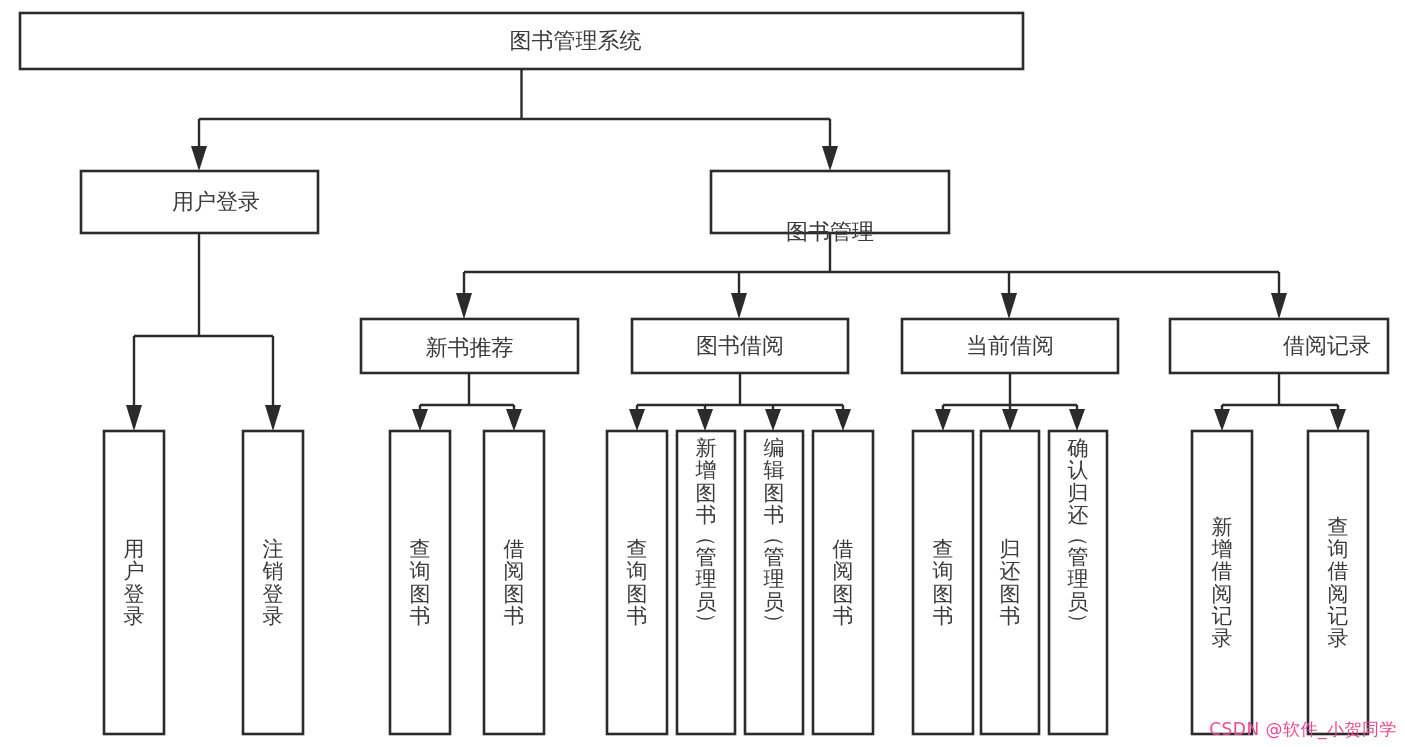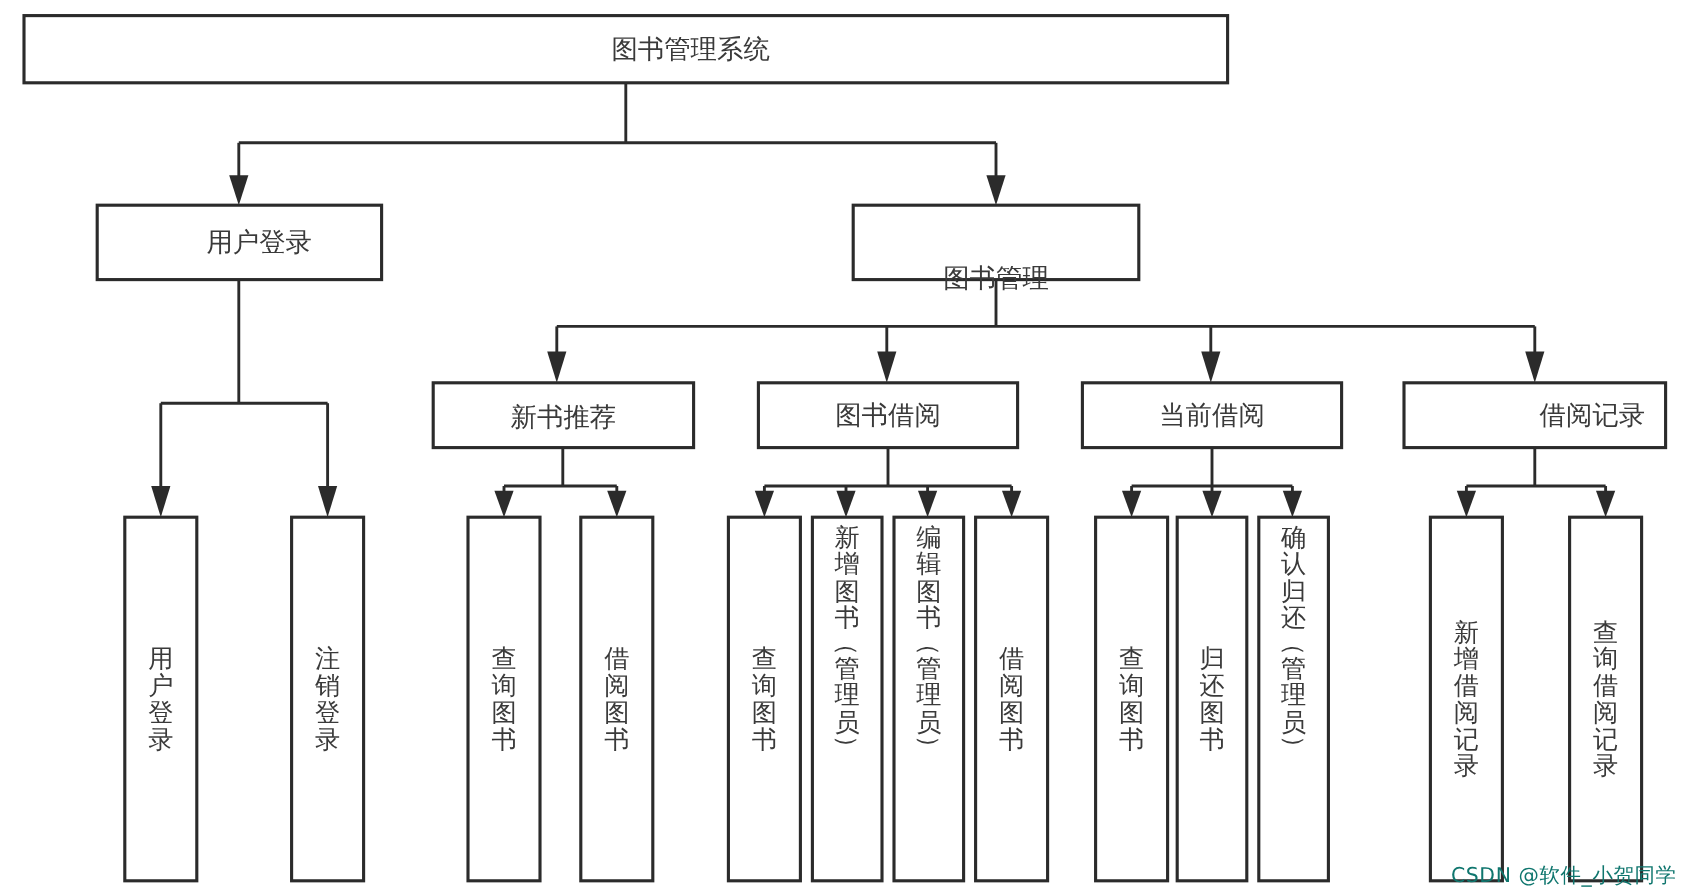--- a/index.html
+++ b/index.html
@@ -40,21 +40,21 @@
   .arrow-head {
     fill: #2b2b2b;
     stroke: none;
   }
   .watermark-text {
     position: absolute;
     right: 8px;
     bottom: 6px;
     font-family: "DejaVu Sans", "Liberation Sans", sans-serif;
     font-size: 17px;
-    color: #0f766e;
+    color: #ec4899;
     white-space: nowrap;
     letter-spacing: 0.5px;
     pointer-events: none;
   }
   .vlabel-wrap {
     position: absolute;
     display: flex;
     flex-direction: column;
     align-items: center;
     justify-content: center;

